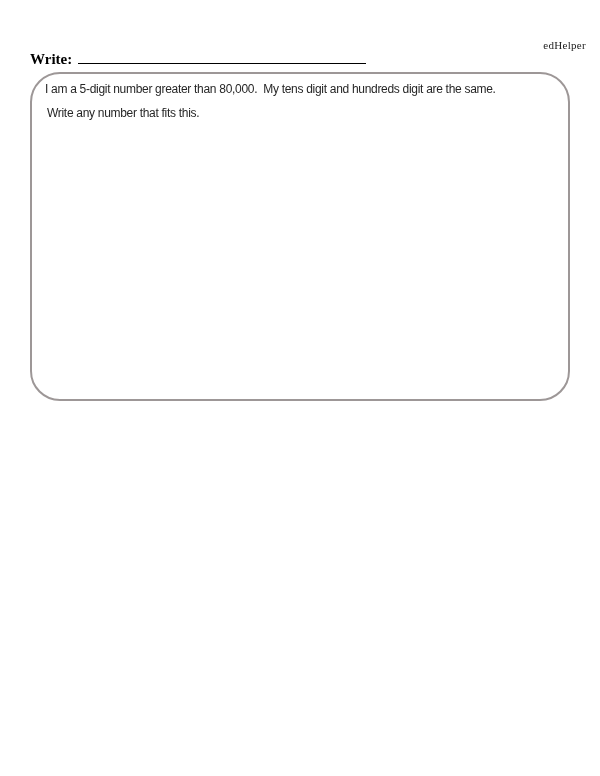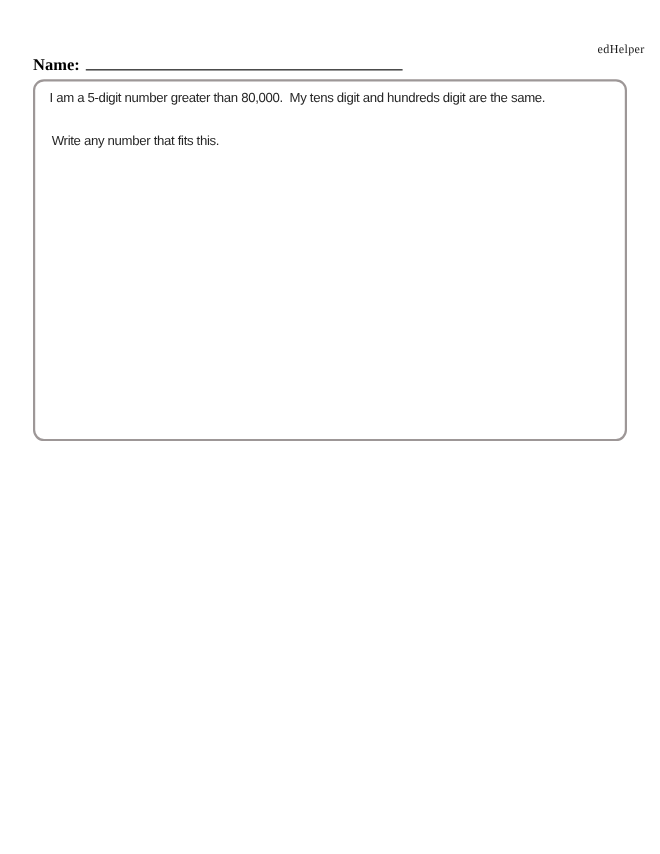--- a/index.html
+++ b/index.html
@@ -52,36 +52,37 @@
     width: 540px;
     box-sizing: border-box;
     border: 2px solid #9d9797;
     border-radius: 10px;
     background: #ffffff;
     padding: 6px 12px 0 13px;
   }
   .box1 {
     top: 72px;
     height: 329px;
+    border-radius: 30px;
   }
   .box2 {
     top: 410px;
     height: 333px;
   }
   .line {
     font-family: "Liberation Sans", sans-serif;
     font-size: 12px;
     letter-spacing: -0.3px;
     line-height: 15px;
     color: #262626;
     white-space: pre-wrap;
     margin-top: 2px;
   }
   .line2 {
-    margin-top: 24px;
+    margin-top: 9px;
     padding-left: 2px;
   }
   .answer-area {
     position: absolute;
     left: 4px;
     right: 4px;
     top: 60px;
     bottom: 4px;
   }
   .box2 .answer-area {
@@ -89,21 +90,21 @@
   }
 </style>
 </head>
 <body>
 
 <div class="page">
 
   <div class="brand">edHelper</div>
 
   <div class="name-row">
-    <span class="name-label">Name:</span><span class="name-line"></span>
+    <span class="name-label">Write:</span><span class="name-line"></span>
   </div>
 
   <div class="problem-box box1">
     <div class="line">I am a 5-digit number greater than 80,000.  My tens digit and hundreds digit are the same.</div>
     <div class="line line2">Write any number that fits this.</div>
     <div class="answer-area"></div>
   </div>
 
 
 </div>

